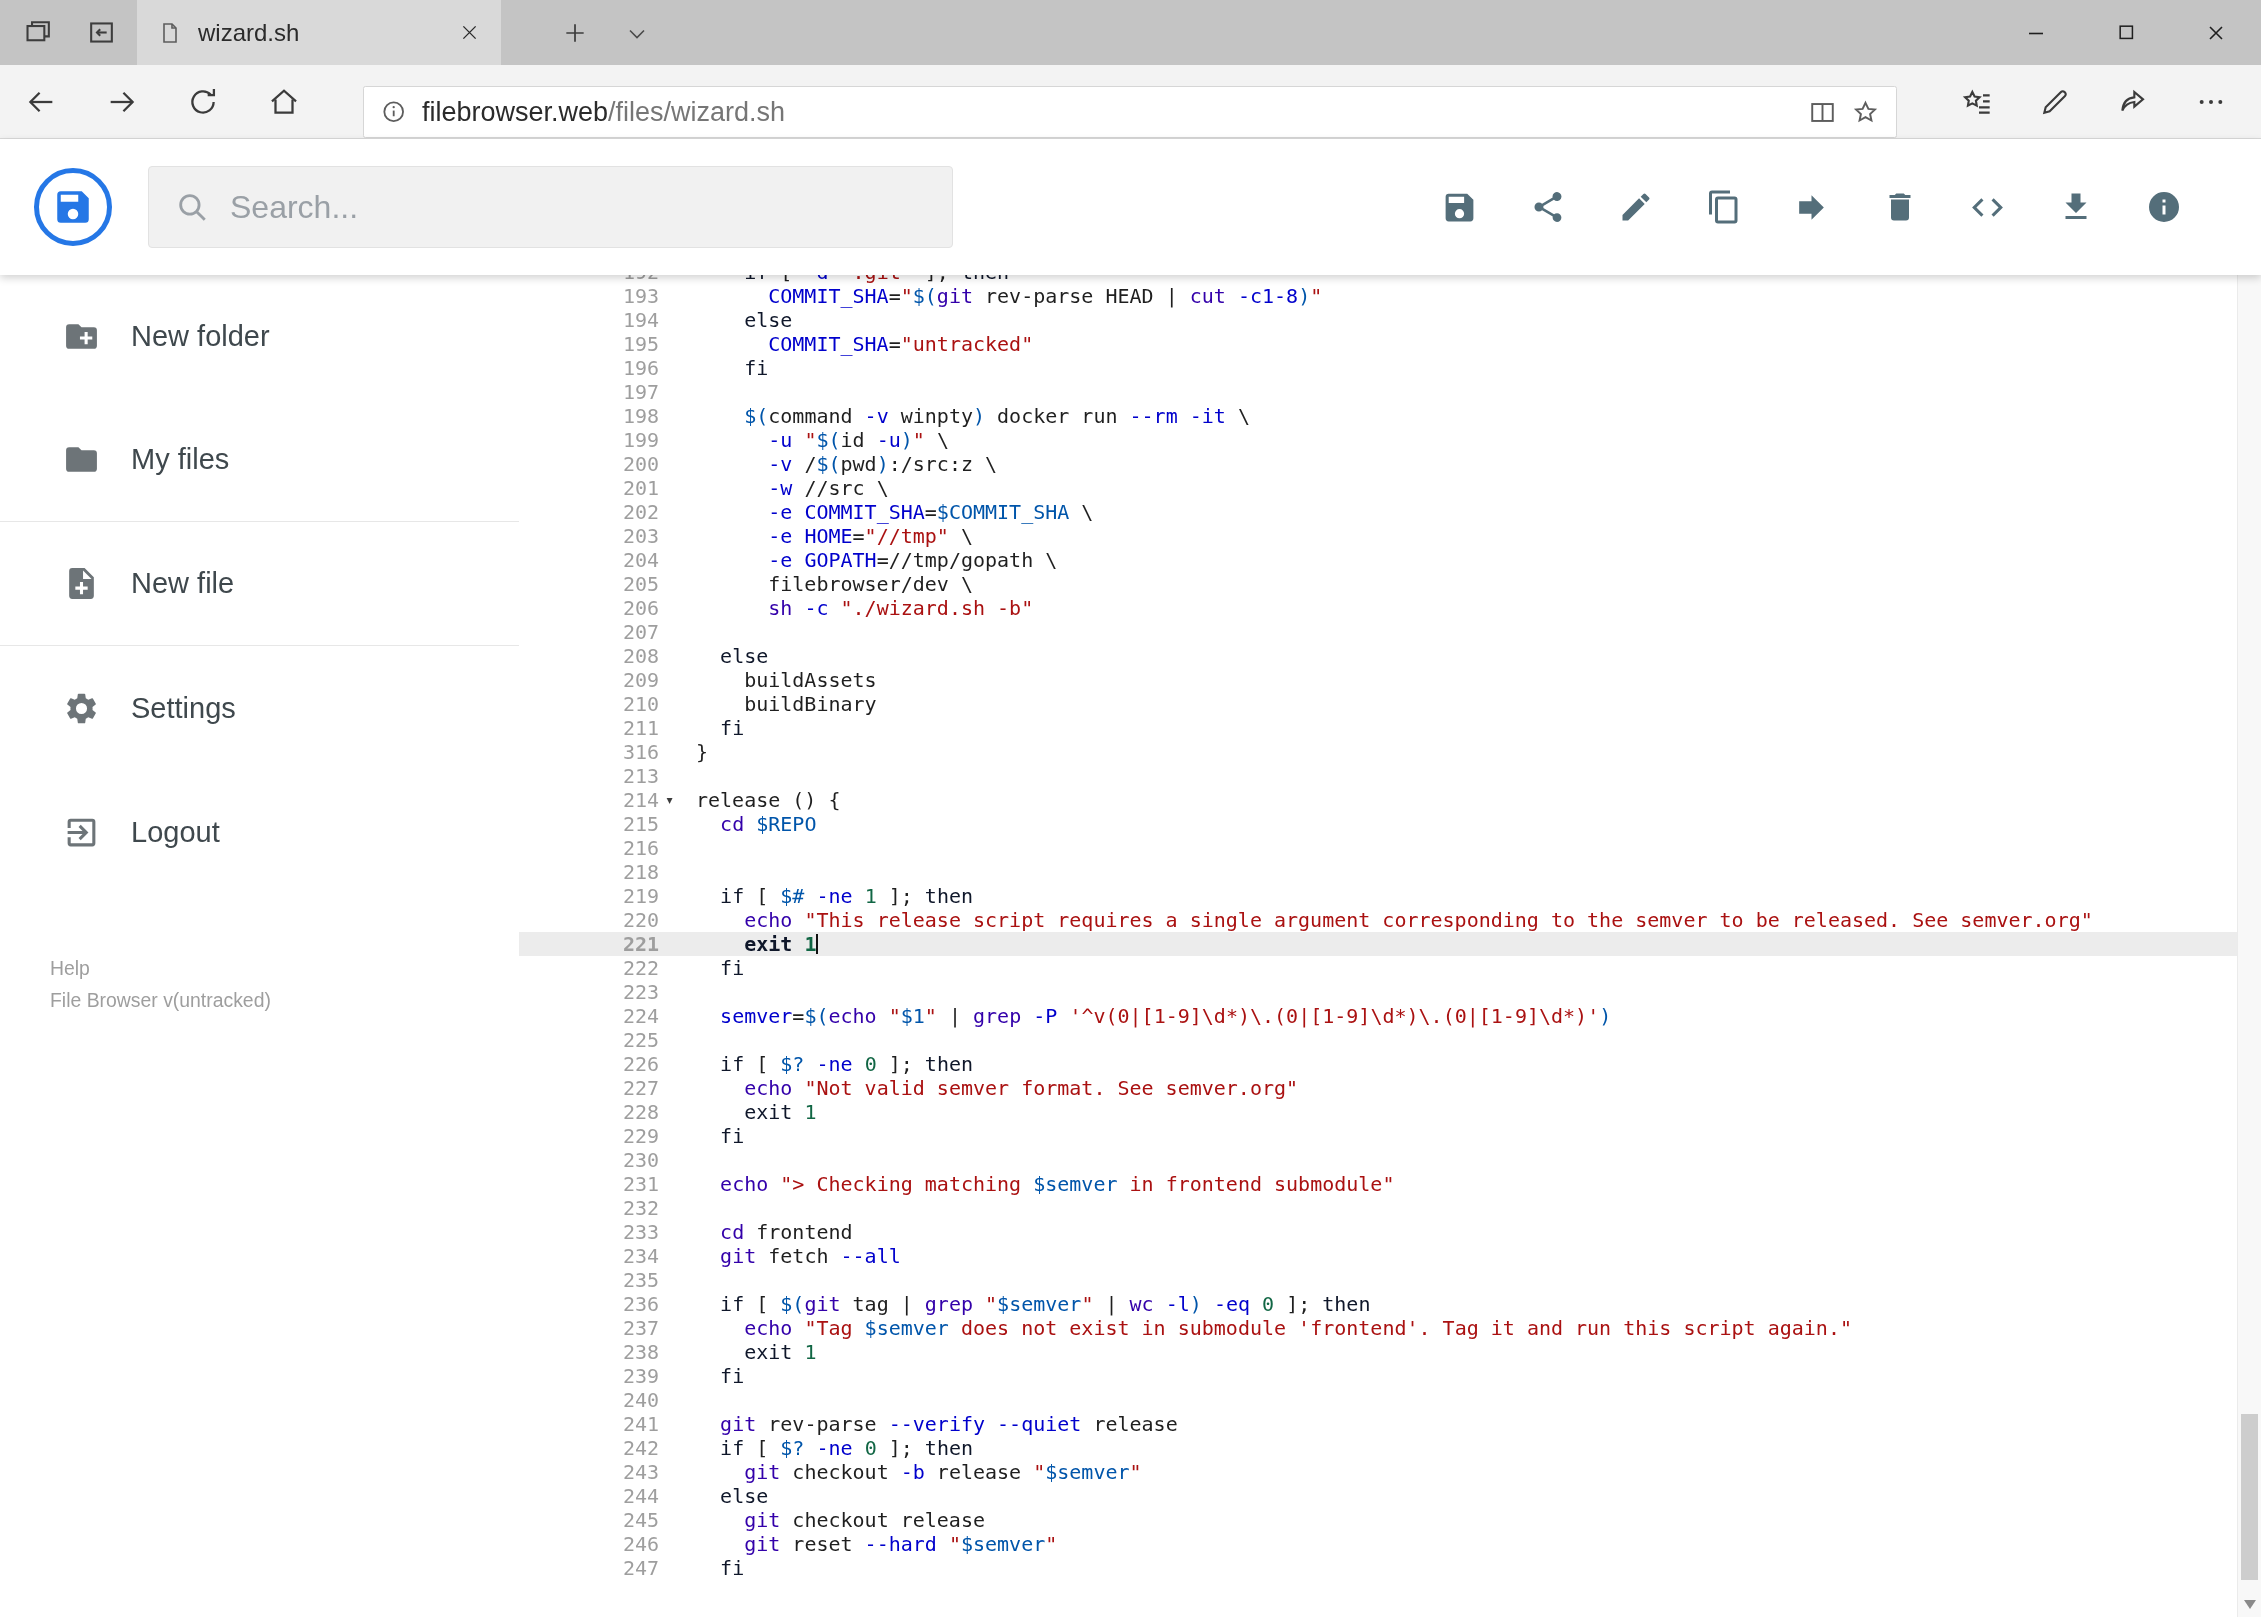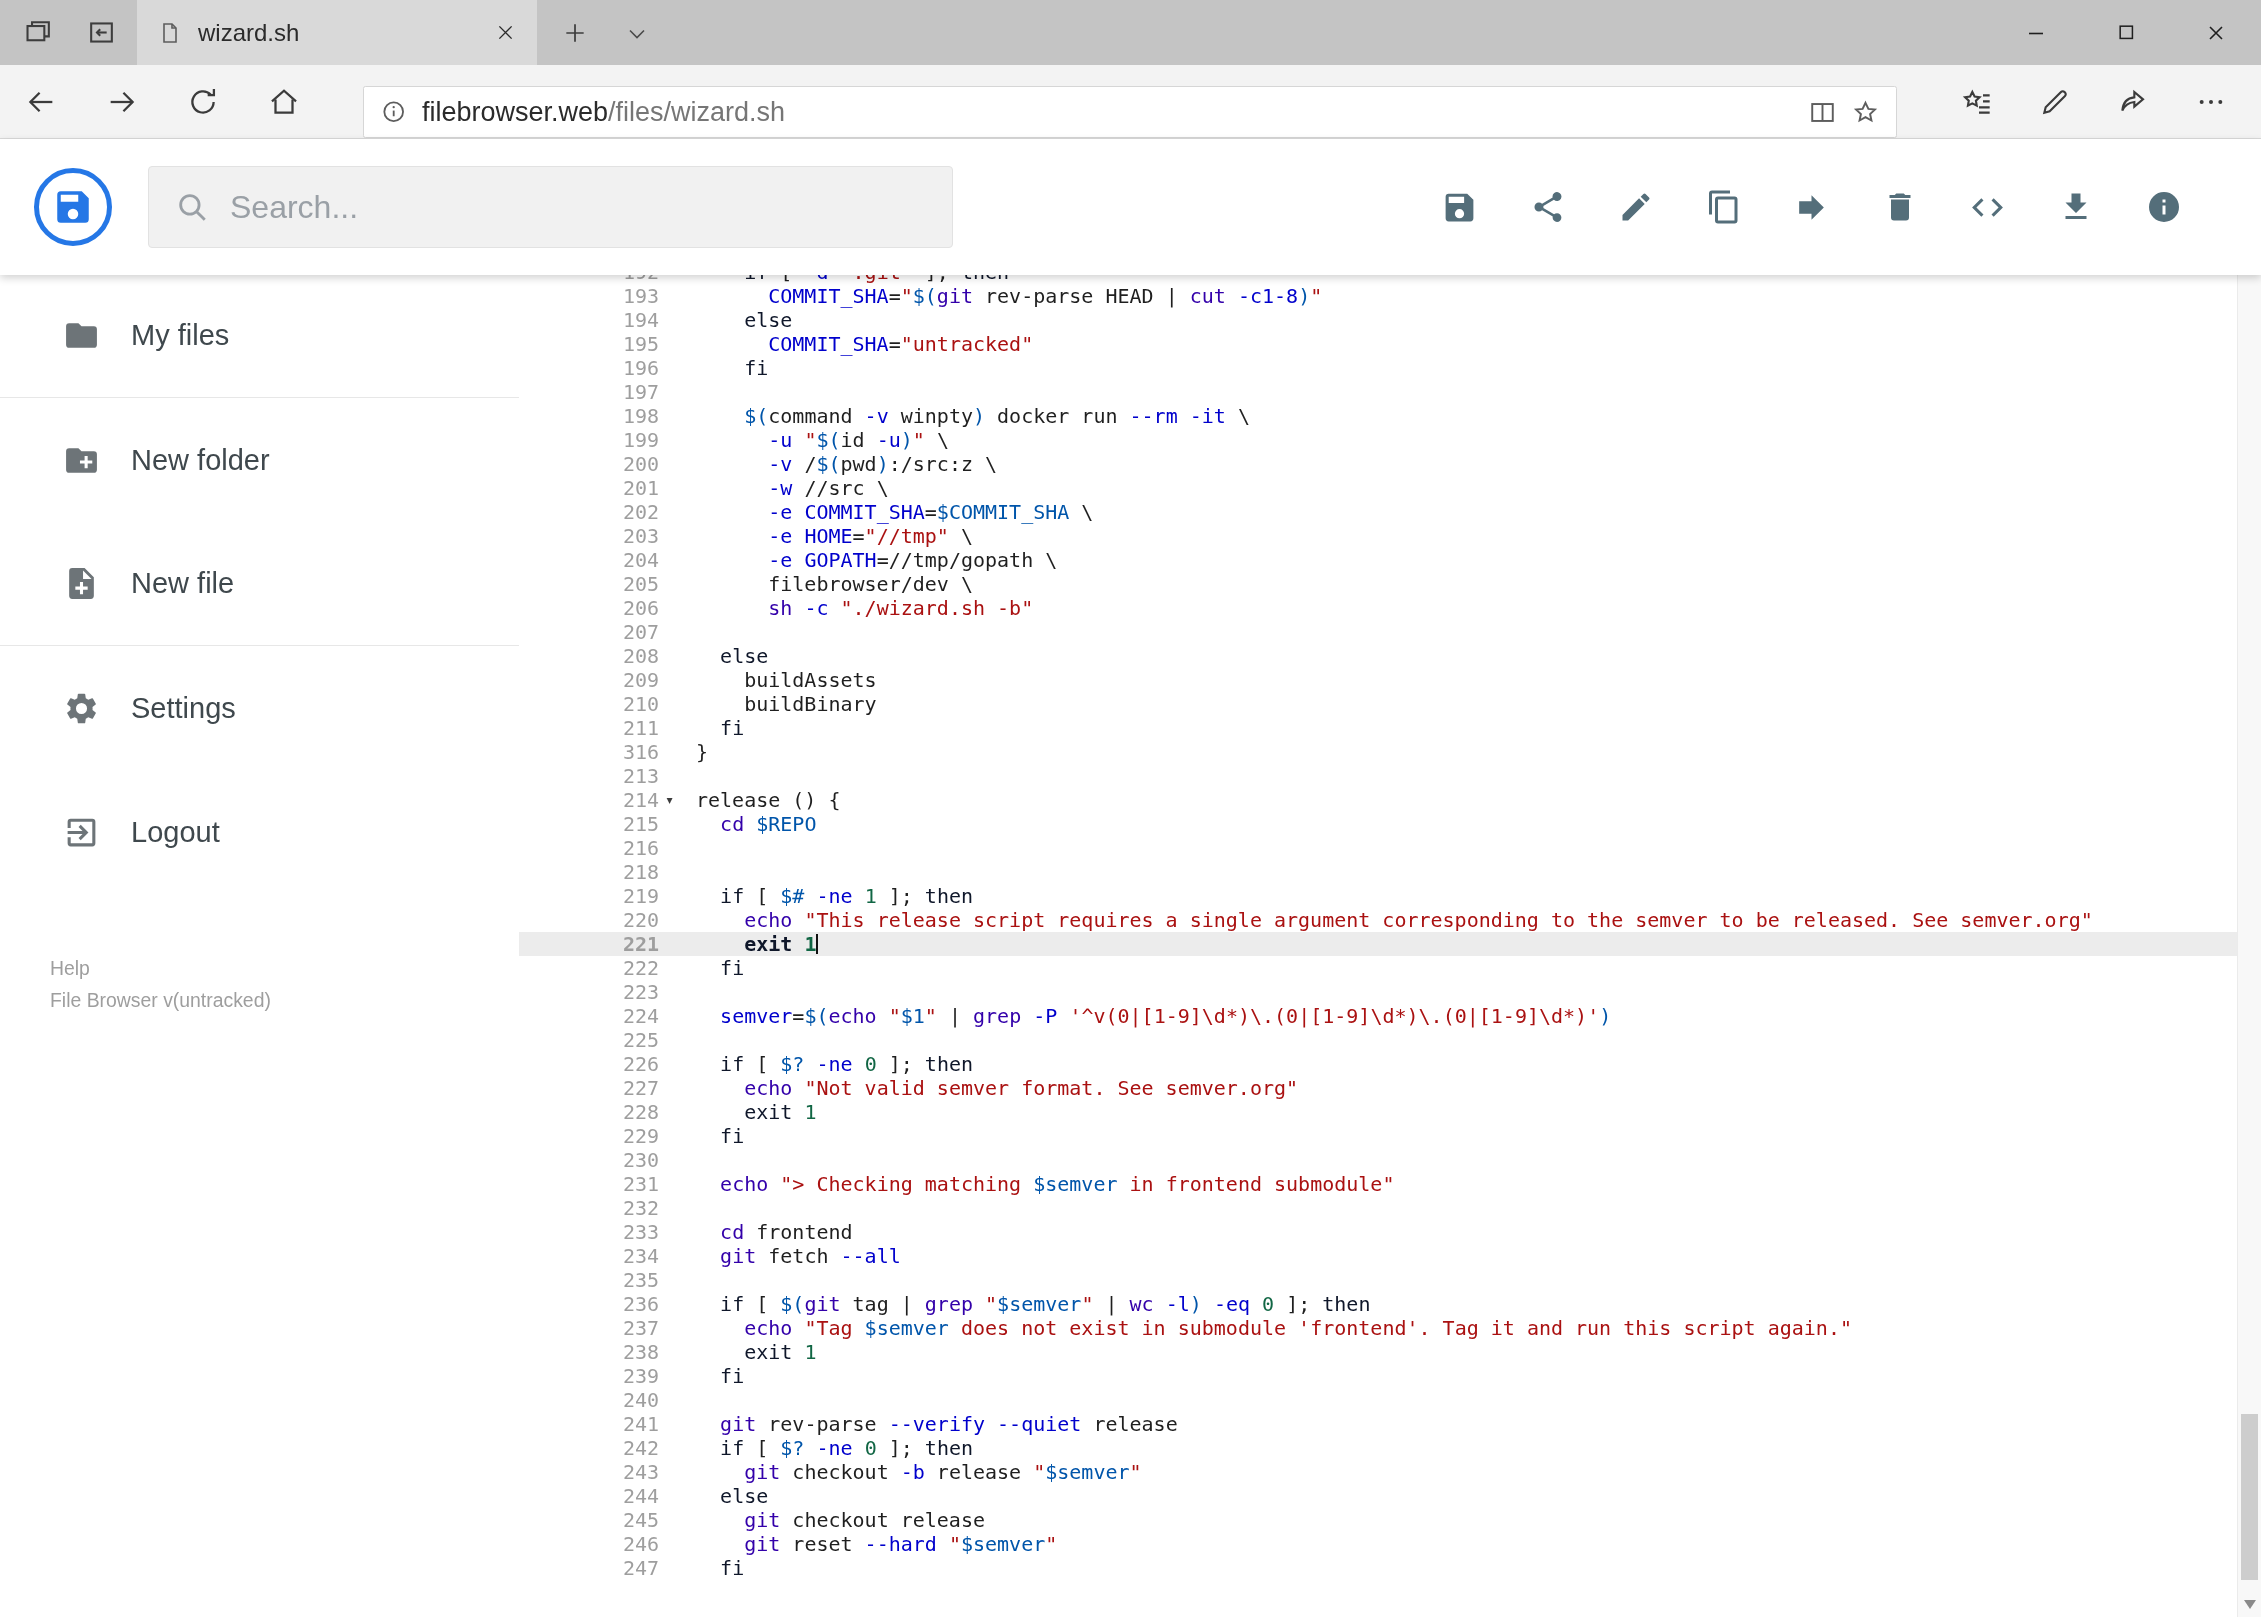--- a/index.html
+++ b/index.html
@@ -3,21 +3,21 @@
 <meta charset="utf-8">
 <style>
   *{box-sizing:border-box;margin:0;padding:0;}
   html,body{width:2261px;height:1617px;}
   body{font-family:"Liberation Sans",sans-serif;background:#fff;overflow:hidden;}
   .screen{position:absolute;left:0;top:0;width:2261px;height:1617px;background:#fff;overflow:hidden;}
 
   
   .tabbar{position:absolute;left:0;top:0;right:0;height:65px;background:#c4c4c4;}
   .tab-tools{position:absolute;left:0;top:0;height:65px;display:flex;align-items:center;gap:32px;padding-left:22.6px;color:#3d3d3d;}
-  .tab{position:absolute;left:137px;top:0;width:400px;height:65px;background:#d9d9d9;display:flex;align-items:center;gap:16px;padding:0 21px;color:#2b2b2b;}
+  .tab{position:absolute;left:137px;top:0;width:364px;height:65px;background:#d9d9d9;display:flex;align-items:center;gap:16px;padding:0 21px;color:#2b2b2b;}
   .tab-title{flex:1;font-size:24px;white-space:nowrap;overflow:hidden;}
   .newtab{position:absolute;left:546px;top:0;width:58px;height:65px;display:flex;align-items:center;justify-content:center;color:#3d3d3d;}
   .tab-chevron{position:absolute;left:610px;top:0;width:53px;height:65px;display:flex;align-items:center;justify-content:center;color:#4a4a4a;}
   .win-controls{position:absolute;right:0;top:0;height:65px;display:flex;}
   .win-btn{width:90px;height:65px;display:flex;align-items:center;justify-content:center;color:#1f1f1f;}
 
   
   .navbar{position:absolute;left:0;top:65px;right:0;height:74px;background:#f3f3f3;border-bottom:0.8px solid #dadada;}
   .nav-icons{position:absolute;left:0;top:0;height:74px;display:flex;}
   .nav-btn{width:81px;height:74px;display:flex;align-items:center;justify-content:center;color:#3b3b3b;}
@@ -278,35 +278,35 @@
       </div>
       <div class="tb-btn">
         <svg width="36" height="36" viewBox="0 0 24 24" fill="currentColor">
             <path d="M12 2a10 10 0 1 0 0 20 10 10 0 0 0 0-20zm1 15h-2v-6h2v6zm0-8h-2V7h2v2z"></path>
           </svg>
       </div>
     </div>
   </div>
 
   <div class="sidebar">
+    <div class="side-item">
+      <span class="side-icon">
+        <svg width="37" height="37" viewBox="0 0 24 24" fill="currentColor">
+            <path d="M20 6h-8l-2-2H4a2 2 0 0 0-2 2v12a2 2 0 0 0 2 2h16a2 2 0 0 0 2-2V8a2 2 0 0 0-2-2zm-1 8h-3v3h-2v-3h-3v-2h3V9h2v3h3v2z"></path>
+          </svg>
+      </span>
+      <span class="side-label">New folder</span>
+    </div>
     <div class="side-item divided">
       <span class="side-icon">
         <svg width="37" height="37" viewBox="0 0 24 24" fill="currentColor">
             <path d="M10 4H4a2 2 0 0 0-2 2v12a2 2 0 0 0 2 2h16a2 2 0 0 0 2-2V8a2 2 0 0 0-2-2h-8l-2-2z"></path>
           </svg>
       </span>
       <span class="side-label">My files</span>
-    </div>
-    <div class="side-item">
-      <span class="side-icon">
-        <svg width="37" height="37" viewBox="0 0 24 24" fill="currentColor">
-            <path d="M20 6h-8l-2-2H4a2 2 0 0 0-2 2v12a2 2 0 0 0 2 2h16a2 2 0 0 0 2-2V8a2 2 0 0 0-2-2zm-1 8h-3v3h-2v-3h-3v-2h3V9h2v3h3v2z"></path>
-          </svg>
-      </span>
-      <span class="side-label">New folder</span>
     </div>
     <div class="side-item divided">
       <span class="side-icon">
         <svg width="37" height="37" viewBox="0 0 24 24" fill="currentColor">
             <path d="M14 2H6a2 2 0 0 0-2 2v16a2 2 0 0 0 2 2h12a2 2 0 0 0 2-2V8l-6-6zm2 14h-3v3h-2v-3H8v-2h3v-3h2v3h3v2zm-3-7V3.5L18.5 9H13z"></path>
           </svg>
       </span>
       <span class="side-label">New file</span>
     </div>
     <div class="side-item">

